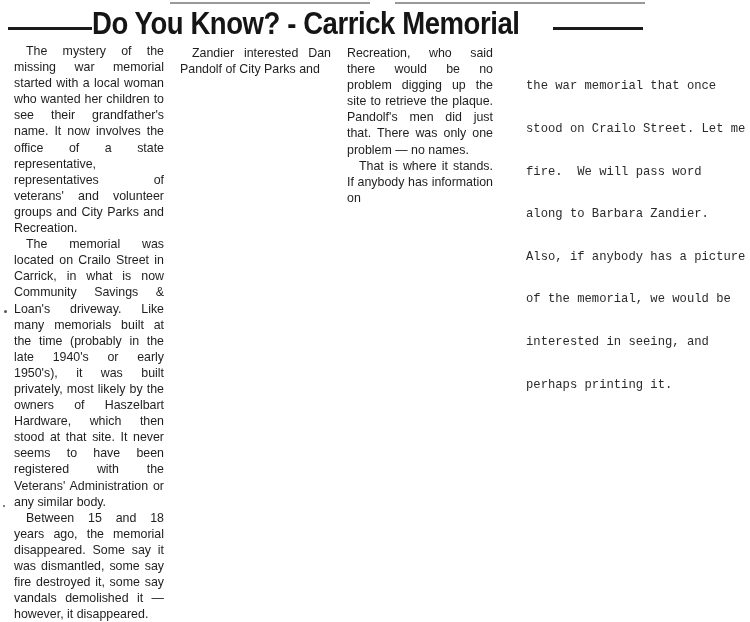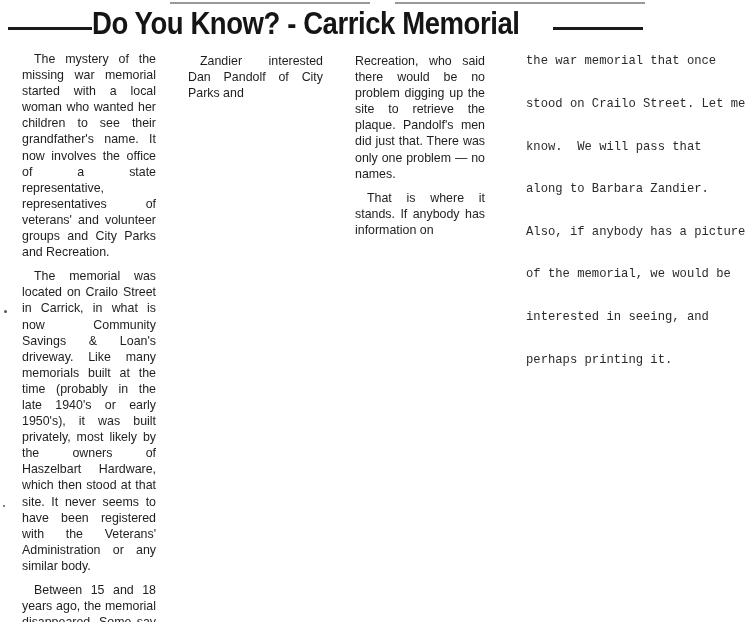--- a/index.html
+++ b/index.html
@@ -2,25 +2,25 @@
 <html><head>
 <meta charset="utf-8">
 <style>
   html, body { margin:0; padding:0; background:#ffffff; }
   body { width:750px; height:622px; position:relative; overflow:hidden; color:#1a1a1a; }
   .topline { position:absolute; top:2px; height:2px; background:#555; opacity:0.6; }
   .headline-wrap { position:absolute; top:4px; left:0; width:710px; height:40px; }
   .rule { position:absolute; top:23px; height:3px; background:#1a1a1a; }
   .headline { position:absolute; left:92px; top:1px; font-family:"Liberation Sans", sans-serif; font-weight:bold; font-size:32px; letter-spacing:-0.5px; white-space:nowrap; transform:scaleX(0.86); transform-origin:left top; color:#151515; }
   .col { position:absolute; top:43px; font-family:"Liberation Sans", sans-serif; font-size:12.4px; line-height:16.1px; text-align:justify; color:#1e1e1e; }
-  .col p { margin:8px; text-indent:12px; }
+  .col p { margin:0; text-indent:12px; }
   .col1 { left:14px; width:150px; }
   .col2 { left:180px; width:151px; top:45px; }
   .col3 { left:347px; width:146px; top:45px; }
-  .col4 { left:526px; width:224px; top:26px; font-family:"Liberation Mono", monospace; font-size:12.2px; line-height:14.2px; text-align:left; white-space:pre; color:#2a2a2a; }
+  .col4 { left:526px; width:224px; top:51px; font-family:"Liberation Mono", monospace; font-size:12.2px; line-height:14.2px; text-align:left; white-space:pre; color:#2a2a2a; }
   .speck { position:absolute; width:3px; height:3px; background:#555; border-radius:50%; }
 </style>
 </head>
 <body>
 
 <div class="topline" style="left:170px;width:200px;"></div>
 <div class="topline" style="left:395px;width:250px;"></div>
 
 <div class="headline-wrap">
   <div class="rule" style="left:8px;width:84px;"></div>
@@ -40,21 +40,21 @@
 </div>
 
 <div class="col col3">
   <p style="text-indent:0">Recreation, who said there would be no problem digging up the site to retrieve the plaque. Pandolf's men did just that. There was only one problem — no names.</p>
   <p>That is where it stands. If anybody has information on</p>
 </div>
 
 <div class="col col4">
   <div>the war memorial that once</div>
   <div>stood on Crailo Street. Let me</div>
-  <div>know.  We will pass that</div>
+  <div>fire.  We will pass word</div>
   <div>along to Barbara Zandier.</div>
   <div>Also, if anybody has a picture</div>
   <div>of the memorial, we would be</div>
   <div>interested in seeing, and</div>
   <div>perhaps printing it.</div>
 </div>
 
 <div class="speck" style="left:4px;top:310px;"></div>
 <div class="speck" style="left:3px;top:505px;width:2px;height:2px;"></div>
 

